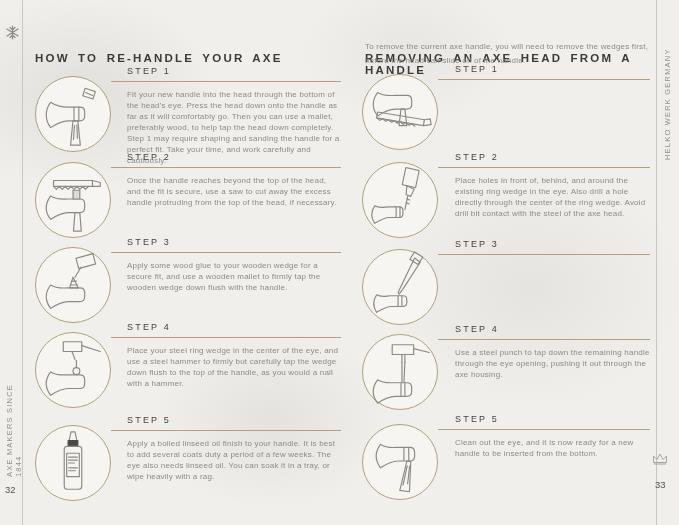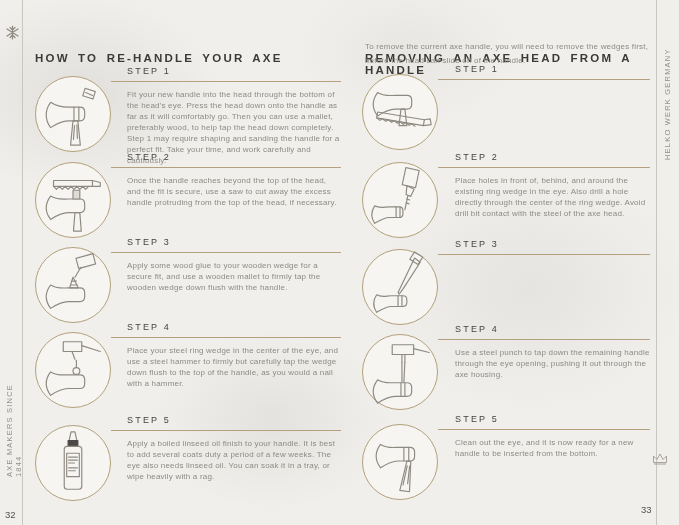--- a/index.html
+++ b/index.html
@@ -36,21 +36,21 @@
     color:#8e8b84;letter-spacing:.2px;white-space:pre-line;
   }
   .left .rule{left:76px;}
   .left .step-label,.left .step-text{left:92px;}
   .right .rule{left:76px;}
   .right .step-label,.right .step-text{left:93px;}
   .margin-text{
     position:absolute;font-size:7.5px;letter-spacing:1.2px;color:#93908a;
     writing-mode:vertical-rl;transform:rotate(180deg);
   }
-  .pagenum{position:absolute;font-size:9.5px;color:#55534f;margin-top:25px;}
+  .pagenum{position:absolute;font-size:9.5px;color:#55534f;}
   .illu *{stroke:#8e8a82;fill:none;stroke-width:1.2;stroke-linejoin:round;stroke-linecap:round;}
   .illu .fillsoft{fill:#dedbd4;stroke:#8e8a82;}
   .illu .filldark{fill:#4a4845;stroke:#4a4845;}
 </style>
 </head>
 <body>
 
 <div class="vline" style="left:22px"></div>
 <div class="vline" style="left:656px"></div>
 
@@ -59,21 +59,21 @@
     <path d="M7.5,1 L7.5,14 M2,4 L13,11 M13,4 L2,11 M5,2.5 L7.5,5 L10,2.5 M5,12.5 L7.5,10 L10,12.5"></path>
   </g>
 </svg>
 <div class="margin-text" style="left:5px;top:362px;height:115px">AXE MAKERS SINCE 1844</div>
 <div class="pagenum" style="left:5px;top:484px">32</div>
 
 <div class="margin-text" style="left:663px;top:25px;height:135px">HELKO WERK GERMANY</div>
 <svg width="18" height="13" style="position:absolute;left:651px;top:452px">
   <path d="M2.5,10.5 L2.5,4 L6,7.5 L9,2 L12,7.5 L15.5,4 L15.5,10.5 Z M3,12 L15,12" fill="none" stroke="#a8a49d" stroke-width="1" stroke-linejoin="round"></path>
 </svg>
-<div class="pagenum" style="left:641px;top:479px">33</div>
+<div class="pagenum" style="left:655px;top:479px">33</div>
 
 <div class="page-title" style="left:35px">HOW TO RE-HANDLE YOUR AXE</div>
 
 <div class="step-row left" style="left:35px;top:66px;width:306px;height:90px">
   <div class="circle">
     <svg viewBox="0 0 76 76" width="74" height="74" class="illu">
       <path d="M15,26 C9,34 9,44 15,52 C21,48 27,45 33,45 L45,45 C48,45 50,43 50,40 L50,36 C50,33 48,31 45,31 L33,31 C27,31 21,30 15,26 Z"></path>
       <path d="M39,31 L39,45 M44,31 L44,45"></path>
       <path d="M38,45 L35.5,70 L45.5,70 L43,45 Z"></path>
       <path d="M39.5,50 L38.5,64 M42,49 L42.5,63"></path>

